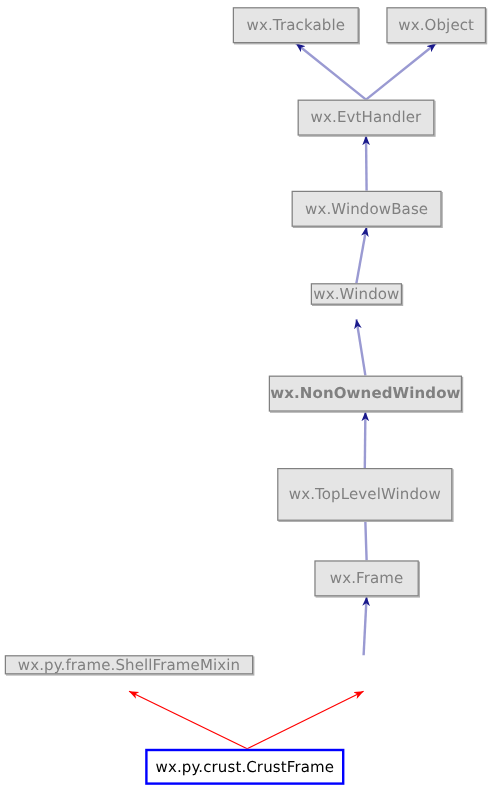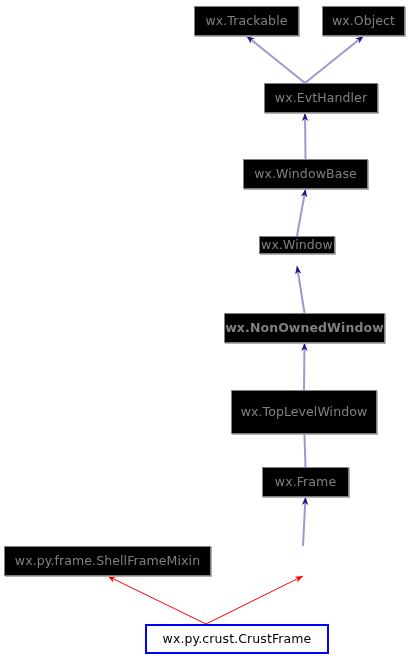--- a/index.html
+++ b/index.html
@@ -20,21 +20,21 @@
     position: absolute;
     left: 0;
     top: 0;
     width: 409px;
     height: 659px;
     pointer-events: none;
   }
   .node {
     position: absolute;
     box-sizing: border-box;
-    background: #000000;
+    background: #e5e5e5;
     border: 1px solid #808080;
     box-shadow: 1px 1px 0 0 #b0b0b0;
     display: flex;
     align-items: center;
     justify-content: center;
     white-space: nowrap;
   }
   .node .node-label {
     font-size: 12.5px;
     line-height: 1;
@@ -75,37 +75,37 @@
       <line x1="206" y1="624" x2="107.5" y2="576" stroke="#ff0000" stroke-width="1" marker-end="url(#arrow-mixin)"></line>
       <line x1="206" y1="624" x2="303" y2="576" stroke="#ff0000" stroke-width="1" marker-end="url(#arrow-mixin)"></line>
     </svg>
 
 <div class="node" style="left: 194px; top: 6px; width: 105px; height: 30px;">
       <span class="node-label">wx.Trackable</span>
     </div>
     <div class="node" style="left: 322px; top: 6px; width: 83px; height: 30px;">
       <span class="node-label">wx.Object</span>
     </div>
-    <div class="node" style="left: 248px; top: 83px; width: 114px; height: 30px; margin-left: 16px;">
+    <div class="node" style="left: 248px; top: 83px; width: 114px; height: 30px;">
       <span class="node-label">wx.EvtHandler</span>
     </div>
     <div class="node" style="left: 243px; top: 159px; width: 125px; height: 30px;">
       <span class="node-label">wx.WindowBase</span>
     </div>
     <div class="node" style="left: 259px; top: 236px; width: 76px; height: 18px;">
       <span class="node-label">wx.Window</span>
     </div>
     <div class="node" style="left: 224px; top: 313px; width: 161px; height: 30px; font-weight: bold;">
       <span class="node-label">wx.NonOwnedWindow</span>
     </div>
     <div class="node" style="left: 231px; top: 390px; width: 146px; height: 44px;">
       <span class="node-label">wx.TopLevelWindow</span>
     </div>
     <div class="node" style="left: 262px; top: 467px; width: 87px; height: 30px;">
       <span class="node-label">wx.Frame</span>
     </div>
-    <div class="node" style="left: 4px; top: 546px; width: 207px; height: 30px;">
+    <div class="node" style="left: 4px; top: 546px; width: 207px; height: 16px;">
       <span class="node-label">wx.py.frame.ShellFrameMixin</span>
     </div>
-    <div class="node current" style="left: 121px; top: 624px; width: 184px; height: 30px; margin-left: 24px;">
+    <div class="node current" style="left: 121px; top: 624px; width: 166px; height: 30px;">
       <span class="node-label">wx.py.crust.CrustFrame</span>
     </div>
   </div>
 
 </body></html>

